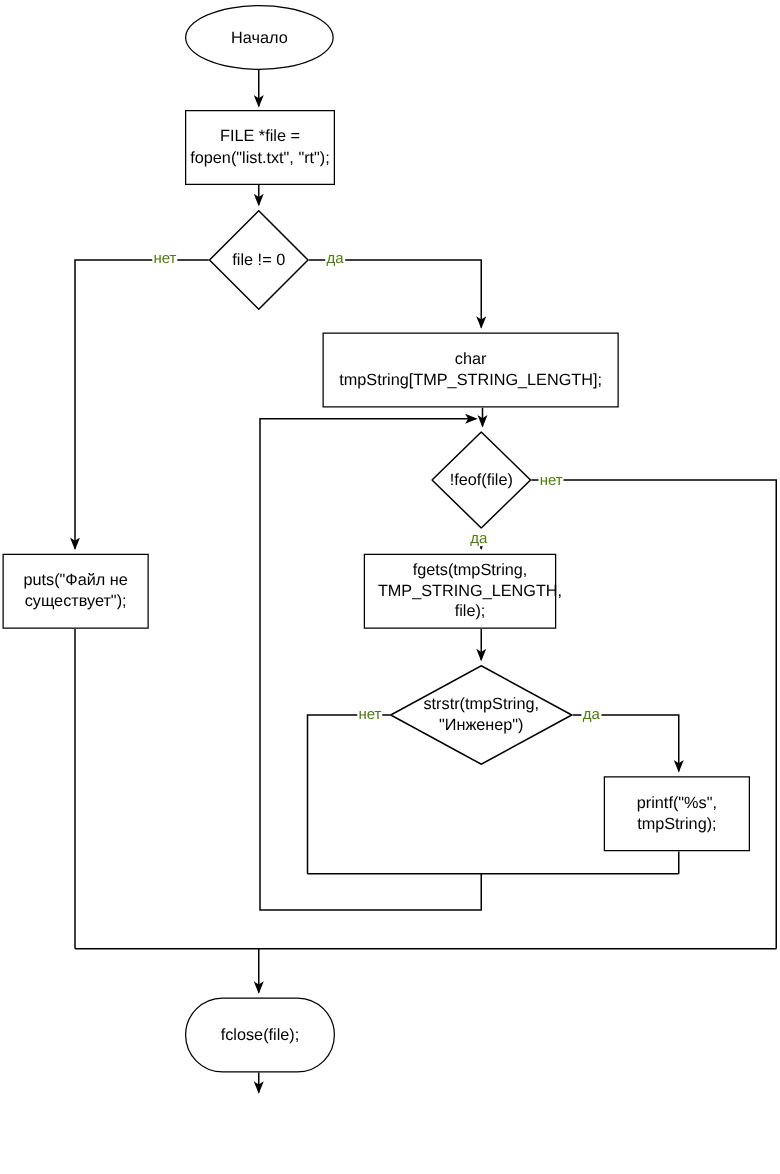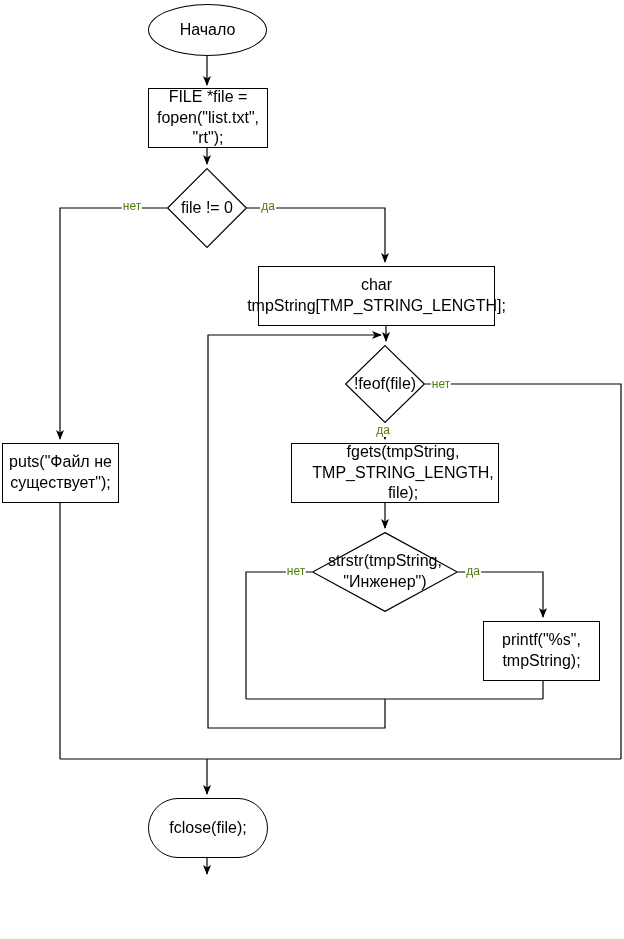--- a/index.html
+++ b/index.html
@@ -11,21 +11,21 @@
     font-family: "Liberation Sans", sans-serif;
     overflow: hidden;
   }
   .edges { position: absolute; left: 0; top: 0; z-index: 0; }
   .node {
     position: absolute;
     display: flex;
     align-items: center;
     justify-content: center;
     text-align: center;
-    font-size: 16px;
+    font-size: 13px;
     line-height: 1.3;
     color: #000000;
     white-space: pre-line;
     box-sizing: border-box;
     z-index: 1;
   }
   .rect    { border: 1px solid #000000; background: #ffffff; }
   .ellipse { border: 1px solid #000000; background: #ffffff; border-radius: 50%; }
   .diamond { background: transparent; text-align: center; }
   .diamond .shape { position: absolute; left: 0; top: 0; }
@@ -93,21 +93,21 @@
     <span class="node-text">char tmpString[TMP_STRING_LENGTH];</span>
   </div>
 
   <div class="node diamond" style="left:345px; top:345px; width:80px; height:78px;">
     <svg class="shape" width="80" height="78" viewBox="0 0 80 78">
       <polygon points="40,0.6 79.4,39 40,77.4 0.6,39" fill="#ffffff" stroke="#000000" stroke-width="1.2"></polygon>
     </svg>
     <span class="node-text">!feof(file)</span>
   </div>
 
-  <div class="node rect" style="left:291px; top:443px; width:208px; height:60px;padding-left:16px;">
+  <div class="node rect" style="left:291px; top:443px; width:154px; height:60px;padding-left:16px;">
     <span class="node-text">fgets(tmpString,
 TMP_STRING_LENGTH, file);</span>
   </div>
 
   <div class="node diamond" style="left:312px; top:532px; width:146px; height:80px;">
     <svg class="shape" width="146" height="80" viewBox="0 0 146 80">
       <polygon points="73,0.6 145.4,40 73,79.4 0.6,40" fill="#ffffff" stroke="#000000" stroke-width="1.2"></polygon>
     </svg>
     <span class="node-text">strstr(tmpString,
 "Инженер")</span>

